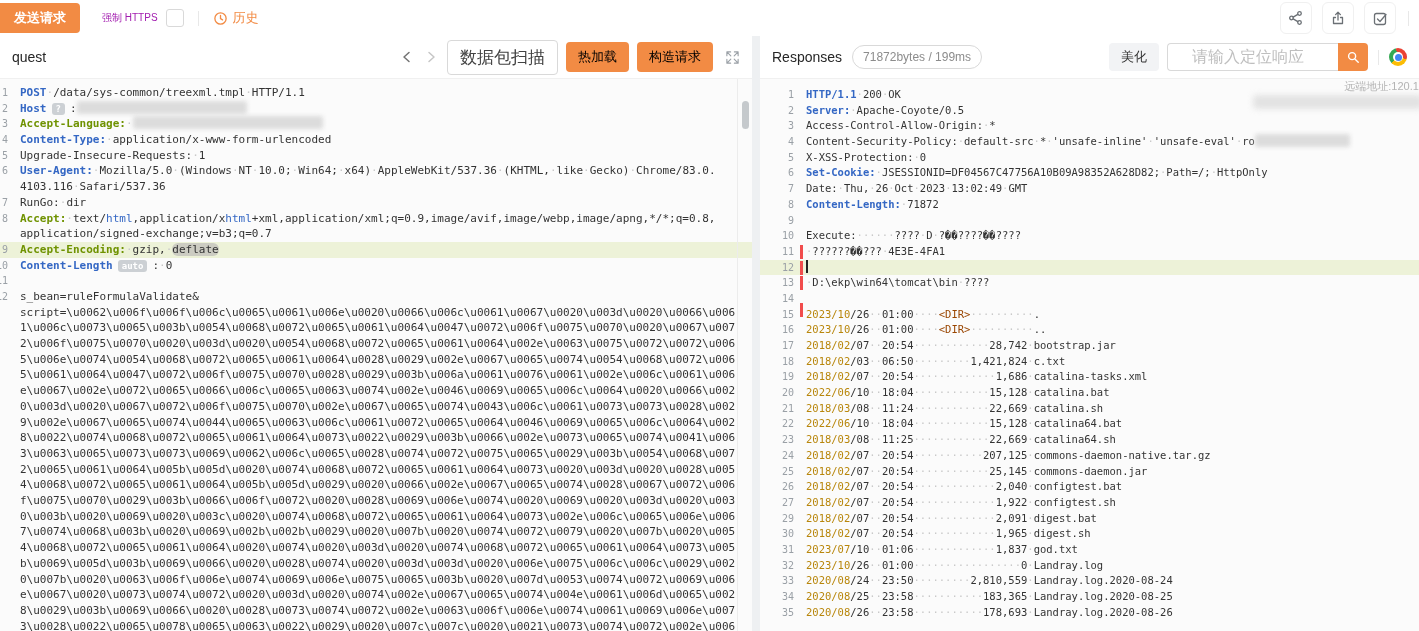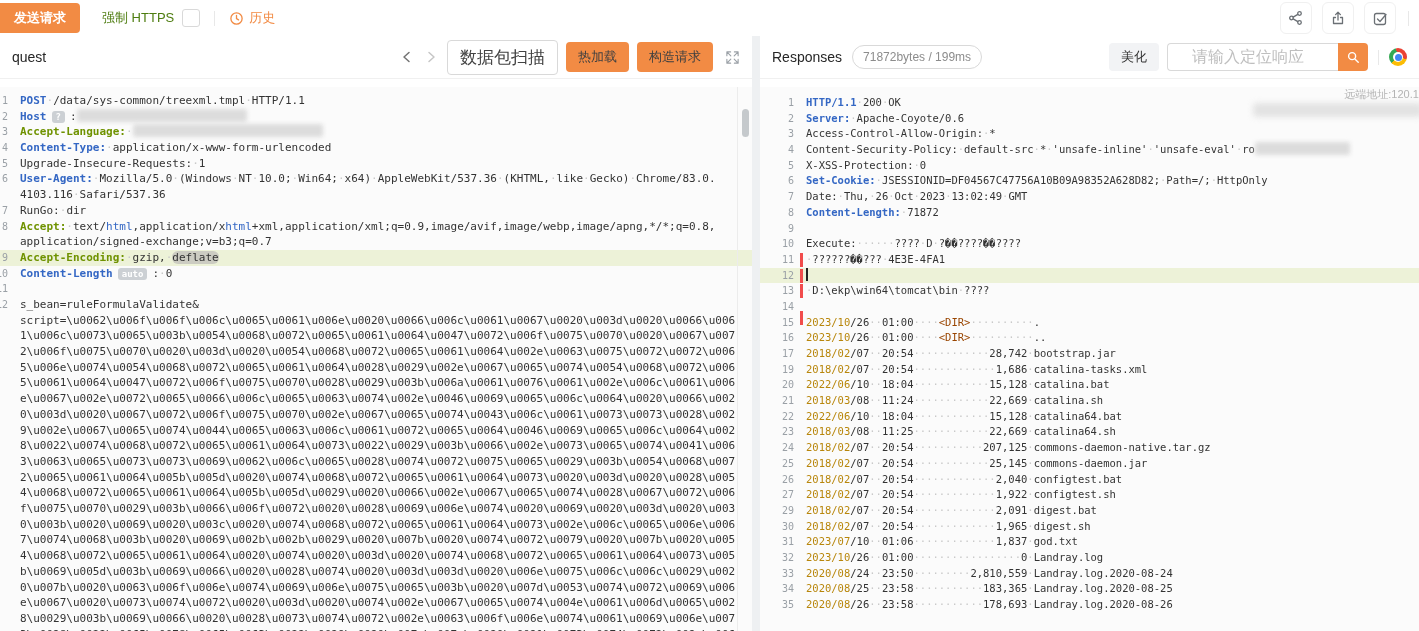--- a/index.html
+++ b/index.html
@@ -3,37 +3,37 @@
 <meta charset="utf-8">
 <style>
   html,body{margin:0;padding:0;}
   body{width:1419px;height:631px;overflow:hidden;position:relative;background:#eef0f2;
        font-family:"Liberation Sans",sans-serif;-webkit-font-smoothing:antialiased;}
   
   .topbar{height:36px;background:#fff;border-bottom:1px solid #ececec;display:flex;align-items:center;padding:0 10px 0 0;}
   .btn{display:inline-flex;align-items:center;justify-content:center;cursor:pointer;white-space:nowrap;}
   .btn-orange{background:#f28b44;color:#fff;border-radius:4px;padding:6px 14px;font-size:13px;font-weight:bold;}
   .send-btn{margin-left:0;border-top-left-radius:0;border-bottom-left-radius:0;}
-  .force-https{margin-left:22px;font-size:13px;color:#4d7c0f;display:flex;align-items:center;}
+  .force-https{margin-left:22px;font-size:10px;color:#a21caf;display:flex;align-items:center;}
   .checkbox{width:16px;height:16px;border:1px solid #d9d9d9;border-radius:3px;background:#fff;margin-left:8px;}
   .vdiv{width:1px;height:15px;background:#e8e8e8;margin:0 14px;}
   .history{display:flex;align-items:center;color:#f28b44;font-size:13px;gap:5px;}
   .top-icons{margin-left:auto;display:flex;align-items:center;gap:10px;}
   .icon-btn{width:30px;height:30px;border:1px solid #f0f0f0;border-radius:6px;display:flex;align-items:center;justify-content:center;background:#fff;}
   .icon-btn svg{stroke:#6b7075;fill:none;stroke-width:1.3;stroke-linecap:round;stroke-linejoin:round;}
   
   .main{position:absolute;top:36px;left:0;right:0;bottom:0;display:flex;gap:8px;background:#eef0f2;}
-  .panel{background:#fff;display:flex;flex-direction:column;min-width:0;gap:8px;}
+  .panel{background:#fff;display:flex;flex-direction:column;min-width:0;}
   .panel.req{flex:0 0 752px;}
   .panel.resp{flex:1;}
   .phead{height:42px;display:flex;align-items:center;padding:0 12px;border-bottom:1px solid #f0f0f0;background:#fff;flex:0 0 auto;}
   .ptitle{font-size:14px;color:#262626;}
   .phead .right{margin-left:auto;display:flex;align-items:center;gap:8px;}
   .btn-plain{background:#fff;border:1px solid #d9d9d9;border-radius:4px;padding:5px 12px;font-size:17px;color:#424242;}
-  .btn-sm-orange{background:#f28b44;color:#404040;border-radius:4px;padding:6px 12px;font-size:13px;}
+  .btn-sm-orange{background:#f28b44;color:#000000;border-radius:4px;padding:6px 12px;font-size:13px;}
   .chev{display:flex;align-items:center;}
   .pill{border:1px solid #d9d9d9;border-radius:13px;padding:4px 10px;font-size:12px;color:#8c8c8c;margin-left:10px;}
   .beautify{background:#f2f3f5;border-radius:4px;padding:5px 12px;font-size:13px;color:#333;}
   .searchgrp{display:flex;align-items:center;}
   .searchgrp input{width:122px;height:26px;border:1px solid #d9d9d9;border-right:none;border-radius:4px 0 0 4px;
       padding:0 24px;font-size:16px;color:#333;outline:none;font-family:"Liberation Sans",sans-serif;}
   .searchgrp input::placeholder{color:#bfbfbf;}
   .search-btn{width:30px;height:28px;background:#f28b44;border-radius:0 4px 4px 0;display:flex;align-items:center;justify-content:center;}
   .chrome{width:18px;height:18px;border-radius:50%;position:relative;
       background:conic-gradient(from -135deg,#34a853 0 120deg,#ea4335 0 240deg,#fbbc05 0 360deg);}
@@ -177,36 +177,37 @@
         </div>
         <div class="vdiv" style="margin:0 2px"></div>
         <div class="chrome"></div>
       </div>
     </div>
     <div class="editor" id="resp-editor">
       <span class="remote">远端地址:120.19</span>
       <div class="blurbox" style="top:16px;right:-4px;width:170px;height:14px"></div>
       <div id="resp-rows">
           <div class="row"><span class="ln">1</span><span class="code"><span class="tk-k">HTTP/1.1</span><span class="ws">·</span><span class="tk-t">200</span><span class="ws">·</span><span class="tk-t">OK</span></span></div>
-          <div class="row"><span class="ln">2</span><span class="code"><span class="tk-k">Server:</span><span class="ws">·</span><span class="tk-t">Apache-Coyote/0.6</span></span></div>
+          <div class="row"><span class="ln">2</span><span class="code"><span class="tk-k">Server:</span><span class="ws">·</span><span class="tk-t">Apache-Coyote/0.5</span></span></div>
           <div class="row"><span class="ln">3</span><span class="code"><span class="tk-t">Access-Control-Allow-Origin:</span><span class="ws">·</span><span class="tk-t">*</span></span></div>
           <div class="row"><span class="ln">4</span><span class="code"><span class="tk-t">Content-Security-Policy:</span><span class="ws">·</span><span class="tk-t">default-src</span><span class="ws">·</span><span class="tk-t">*</span><span class="ws">·</span><span class="tk-t">'unsafe-inline'</span><span class="ws">·</span><span class="tk-t">'unsafe-eval'</span><span class="ws">·</span><span class="tk-t">ro</span><span class="red-x" style="width: 95px;"></span></span></div>
           <div class="row"><span class="ln">5</span><span class="code"><span class="tk-t">X-XSS-Protection:</span><span class="ws">·</span><span class="tk-t">0</span></span></div>
           <div class="row"><span class="ln">6</span><span class="code"><span class="tk-k">Set-Cookie:</span><span class="ws">·</span><span class="tk-t">JSESSIONID=DF04567C47756A10B09A98352A628D82;</span><span class="ws">·</span><span class="tk-t">Path=/;</span><span class="ws">·</span><span class="tk-t">HttpOnly</span></span></div>
           <div class="row"><span class="ln">7</span><span class="code"><span class="tk-t">Date:</span><span class="ws">·</span><span class="tk-t">Thu,</span><span class="ws">·</span><span class="tk-t">26</span><span class="ws">·</span><span class="tk-t">Oct</span><span class="ws">·</span><span class="tk-t">2023</span><span class="ws">·</span><span class="tk-t">13:02:49</span><span class="ws">·</span><span class="tk-t">GMT</span></span></div>
           <div class="row"><span class="ln">8</span><span class="code"><span class="tk-k">Content-Length:</span><span class="ws">·</span><span class="tk-t">71872</span></span></div>
           <div class="row"><span class="ln">9</span><span class="code"></span></div>
           <div class="row"><span class="ln">10</span><span class="code"><span class="tk-t">Execute:</span><span class="ws">······</span><span class="tk-t">????</span><span class="ws">·</span><span class="tk-t">D</span><span class="ws">·</span><span class="tk-t">?��????��????</span></span></div>
           <div class="row redbar"><span class="ln">11</span><span class="code"><span class="ws">·</span><span class="tk-t">??????��???</span><span class="ws">·</span><span class="tk-t">4E3E-4FA1</span></span></div>
           <div class="row hl redbar"><span class="ln">12</span><span class="code"><span class="cur"></span></span></div>
           <div class="row redbar"><span class="ln">13</span><span class="code"><span class="ws">·</span><span class="tk-t">D:\ekp\win64\tomcat\bin</span><span class="ws">·</span><span class="tk-t">????</span></span></div>
           <div class="row redbar"><span class="ln">14</span><span class="code"></span></div>
           <div class="row"><span class="ln">15</span><span class="code"><span class="tk-gold">2023/10</span><span class="tk-t">/26</span><span class="ws">··</span><span class="tk-t">01:00</span><span class="ws">····</span><span class="tk-dir">&lt;DIR&gt;</span><span class="ws">··········</span><span class="tk-t">.</span></span></div>
           <div class="row"><span class="ln">16</span><span class="code"><span class="tk-gold">2023/10</span><span class="tk-t">/26</span><span class="ws">··</span><span class="tk-t">01:00</span><span class="ws">····</span><span class="tk-dir">&lt;DIR&gt;</span><span class="ws">··········</span><span class="tk-t">..</span></span></div>
           <div class="row"><span class="ln">17</span><span class="code"><span class="tk-gold">2018/02</span><span class="tk-t">/07</span><span class="ws">··</span><span class="tk-t">20:54</span><span class="ws">············</span><span class="tk-t">28,742</span><span class="ws">·</span><span class="tk-t">bootstrap.jar</span></span></div>
+          <div class="row"><span class="ln">18</span><span class="code"><span class="tk-gold">2018/02</span><span class="tk-t">/03</span><span class="ws">··</span><span class="tk-t">06:50</span><span class="ws">·········</span><span class="tk-t">1,421,824</span><span class="ws">·</span><span class="tk-t">c.txt</span></span></div>
           <div class="row"><span class="ln">19</span><span class="code"><span class="tk-gold">2018/02</span><span class="tk-t">/07</span><span class="ws">··</span><span class="tk-t">20:54</span><span class="ws">·············</span><span class="tk-t">1,686</span><span class="ws">·</span><span class="tk-t">catalina-tasks.xml</span></span></div>
           <div class="row"><span class="ln">20</span><span class="code"><span class="tk-gold">2022/06</span><span class="tk-t">/10</span><span class="ws">··</span><span class="tk-t">18:04</span><span class="ws">············</span><span class="tk-t">15,128</span><span class="ws">·</span><span class="tk-t">catalina.bat</span></span></div>
           <div class="row"><span class="ln">21</span><span class="code"><span class="tk-gold">2018/03</span><span class="tk-t">/08</span><span class="ws">··</span><span class="tk-t">11:24</span><span class="ws">············</span><span class="tk-t">22,669</span><span class="ws">·</span><span class="tk-t">catalina.sh</span></span></div>
           <div class="row"><span class="ln">22</span><span class="code"><span class="tk-gold">2022/06</span><span class="tk-t">/10</span><span class="ws">··</span><span class="tk-t">18:04</span><span class="ws">············</span><span class="tk-t">15,128</span><span class="ws">·</span><span class="tk-t">catalina64.bat</span></span></div>
           <div class="row"><span class="ln">23</span><span class="code"><span class="tk-gold">2018/03</span><span class="tk-t">/08</span><span class="ws">··</span><span class="tk-t">11:25</span><span class="ws">············</span><span class="tk-t">22,669</span><span class="ws">·</span><span class="tk-t">catalina64.sh</span></span></div>
           <div class="row"><span class="ln">24</span><span class="code"><span class="tk-gold">2018/02</span><span class="tk-t">/07</span><span class="ws">··</span><span class="tk-t">20:54</span><span class="ws">···········</span><span class="tk-t">207,125</span><span class="ws">·</span><span class="tk-t">commons-daemon-native.tar.gz</span></span></div>
           <div class="row"><span class="ln">25</span><span class="code"><span class="tk-gold">2018/02</span><span class="tk-t">/07</span><span class="ws">··</span><span class="tk-t">20:54</span><span class="ws">············</span><span class="tk-t">25,145</span><span class="ws">·</span><span class="tk-t">commons-daemon.jar</span></span></div>
           <div class="row"><span class="ln">26</span><span class="code"><span class="tk-gold">2018/02</span><span class="tk-t">/07</span><span class="ws">··</span><span class="tk-t">20:54</span><span class="ws">·············</span><span class="tk-t">2,040</span><span class="ws">·</span><span class="tk-t">configtest.bat</span></span></div>
           <div class="row"><span class="ln">27</span><span class="code"><span class="tk-gold">2018/02</span><span class="tk-t">/07</span><span class="ws">··</span><span class="tk-t">20:54</span><span class="ws">·············</span><span class="tk-t">1,922</span><span class="ws">·</span><span class="tk-t">configtest.sh</span></span></div>
           <div class="row"><span class="ln">29</span><span class="code"><span class="tk-gold">2018/02</span><span class="tk-t">/07</span><span class="ws">··</span><span class="tk-t">20:54</span><span class="ws">·············</span><span class="tk-t">2,091</span><span class="ws">·</span><span class="tk-t">digest.bat</span></span></div>

